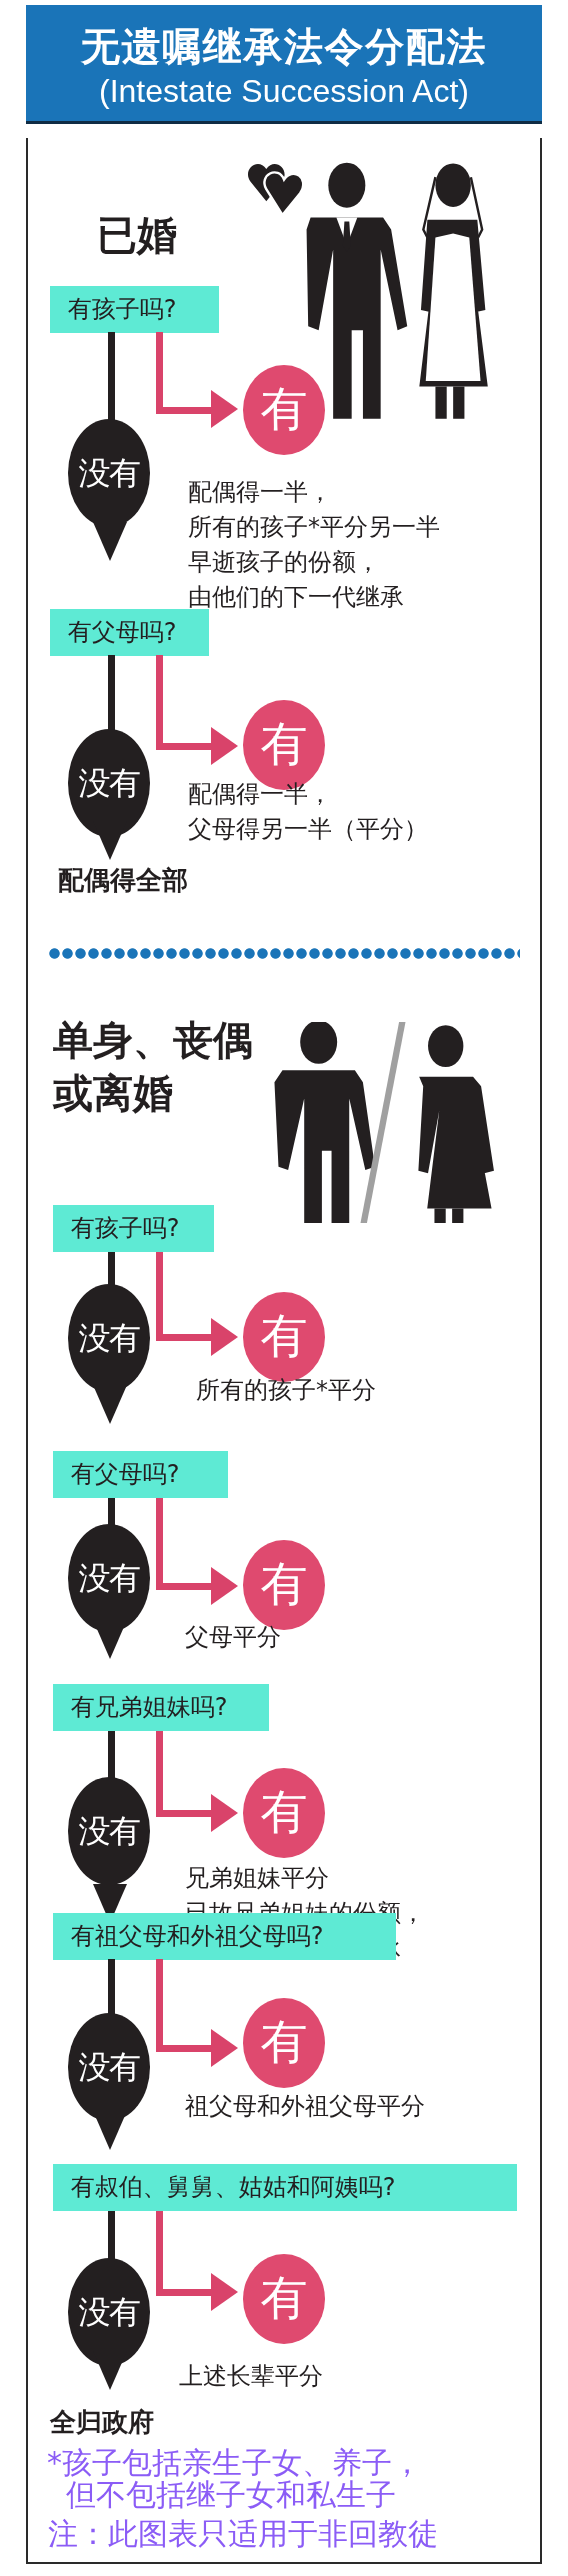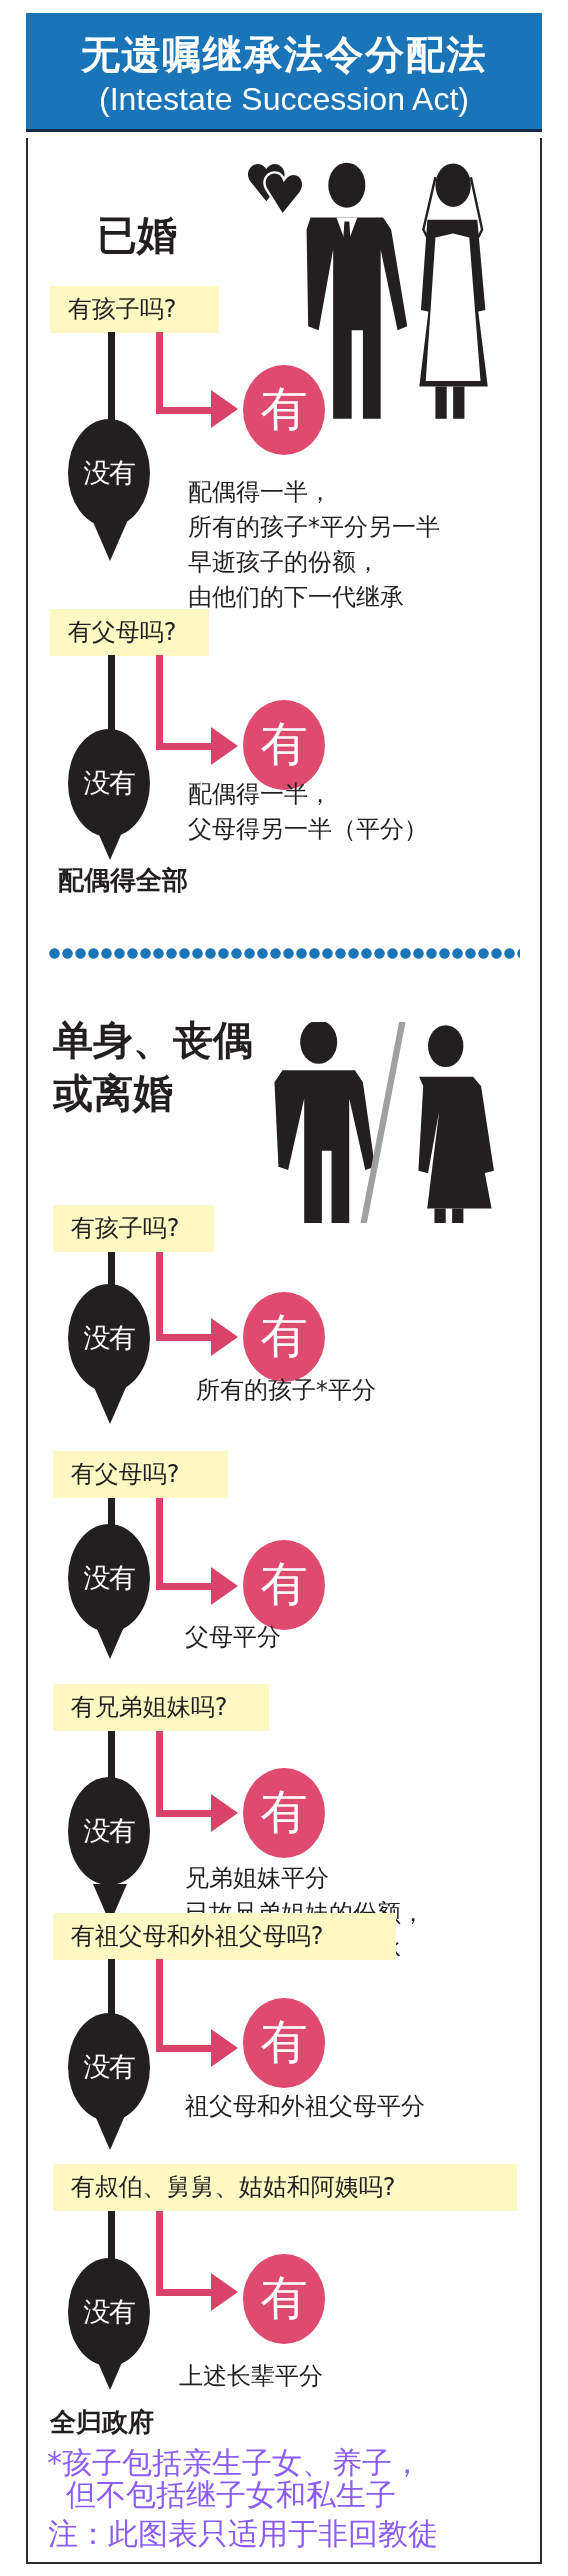--- a/index.html
+++ b/index.html
@@ -1,36 +1,36 @@
 <!DOCTYPE html>
 <html style="font-size:13px"><head>
 <meta charset="utf-8">
 <style>
   html, body { margin:0; padding:0; background:#ffffff; }
   body { width:568px; height:2576px; position:relative; overflow:hidden;
          font-family: "DejaVu Sans", "Liberation Sans", sans-serif; color:#231f20; }
-  .header { position:absolute; left:26px; top:13px; width:516px; height:119px; background:#1a74b8;
+  .header { position:absolute; left:26px; top:5px; width:516px; height:119px; background:#1a74b8;
             border-bottom:3.2px solid #0f2c44; box-sizing:border-box; text-align:center; color:#fff; }
   .header .cn { font-size:39px; font-weight:bold; letter-spacing:1.6px; margin-top:17.7px; line-height:48px; }
   .header .en { font-size:32px; line-height:40px; font-family:"Liberation Sans", sans-serif; }
   .frame { position:absolute; left:26px; top:138px; width:516px; height:2426px;
            border:2.4px solid #2a2a2a; border-top:none; box-sizing:border-box; }
   .abs { position:absolute; }
   .section-title { font-weight:bold; font-size:40px; line-height:48px; color:#231f20; }
-  .qbox { position:absolute; background:#fef9c3; font-size:24px; line-height:47px; height:47px;
+  .qbox { position:absolute; background:#5eead4; font-size:24px; line-height:47px; height:47px;
           padding:0 11.3px 0 17.7px; box-sizing:border-box; white-space:nowrap; color:#231f20; }
   .vline-black { position:absolute; width:7.2px; background:#231f20; }
   .vline-pink { position:absolute; width:7.2px; background:#d9436a; }
   .hline-pink { position:absolute; height:7.2px; background:#d9436a; }
   .arrow-pink { position:absolute; width:0; height:0; border-top:19.3px solid transparent;
                 border-bottom:19.3px solid transparent; border-left:27px solid #d9436a; }
   .arrow-black { position:absolute; width:0; height:0; border-left:17.7px solid transparent;
                  border-right:17.7px solid transparent; border-top:39px solid #231f20; }
   .no-node { position:absolute; width:82px; height:108px; border-radius:50%; background:#231f20;
-             color:#fff; font-size:27px; text-align:center; line-height:108px; letter-spacing:-1.6px; }
+             color:#fff; font-size:32px; text-align:center; line-height:108px; letter-spacing:-1.6px; }
   .yes-node { position:absolute; width:82px; height:90px; border-radius:50%; background:#df4a6f;
               color:#fff; font-size:47px; text-align:center; line-height:87px; }
   .result { position:absolute; font-size:24px; line-height:35px; white-space:pre; color:#231f20; }
   .final { position:absolute; font-size:26px; font-weight:bold; color:#231f20; }
   .dots { position:absolute; left:48px; top:947px; width:472px; height:13px;
           background-image: radial-gradient(circle, #1a74b8 4.8px, transparent 5.6px);
           background-size:13px 13px; background-repeat:repeat-x; }
   .footnote { position:absolute; font-size:30px; line-height:32px; white-space:pre; color:#8b5cf6; }
 </style>
 </head>

